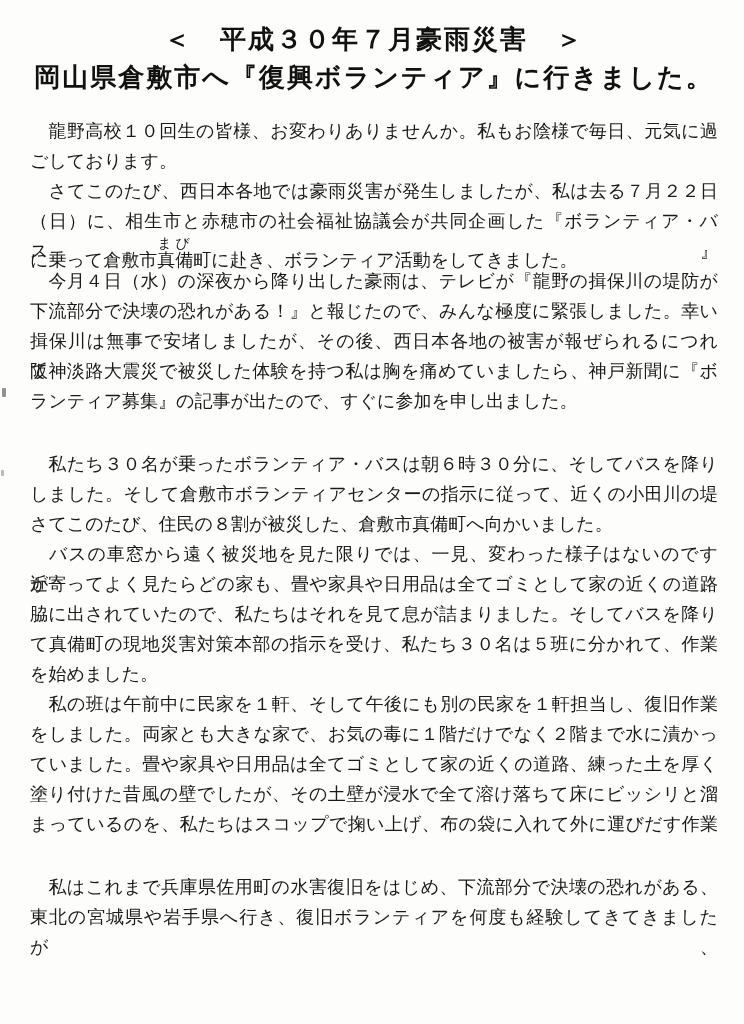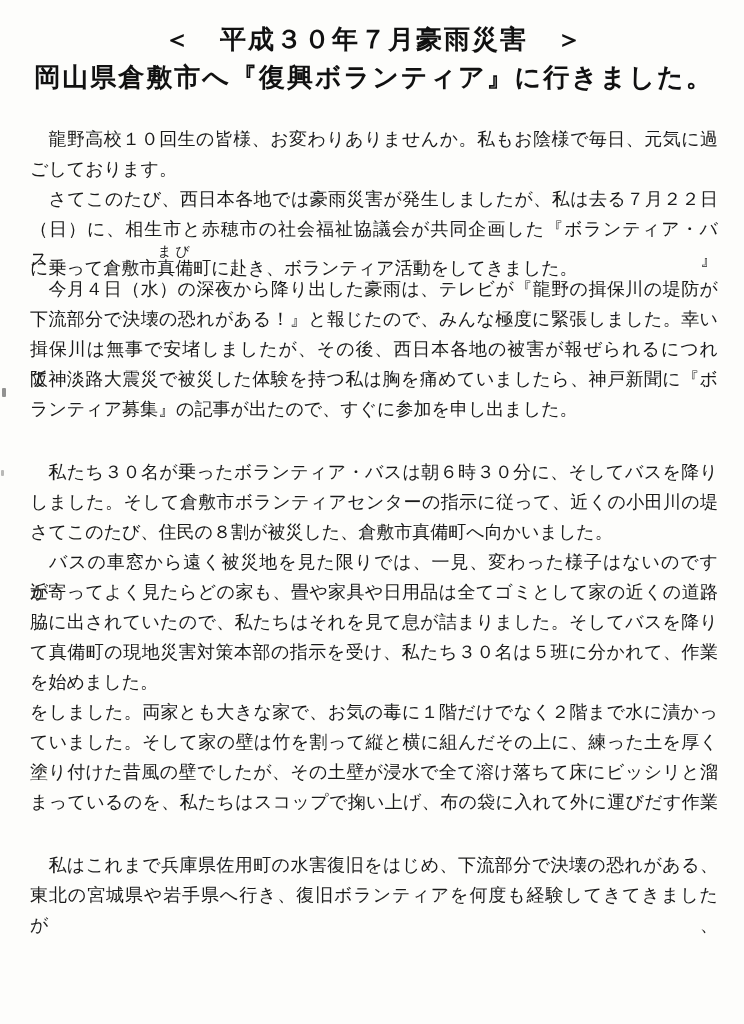--- a/index.html
+++ b/index.html
@@ -20,21 +20,21 @@
     margin: 0;
     text-align: center;
     font-family: "Liberation Sans", "DejaVu Sans", sans-serif;
     font-weight: bold;
     font-size: 26px;
     line-height: 38px;
     letter-spacing: 2px;
     color: #111111;
   }
   .doc-body {
-    margin-top: 28px;
+    margin-top: 20px;
     font-size: 18px;
     color: #1a1a1a;
   }
   .ln {
     margin: 0;
     height: 30px;
     line-height: 30px;
     letter-spacing: 0;
     overflow: visible;
   }
@@ -83,20 +83,21 @@
     <p class="ln j">阪神淡路大震災で被災した体験を持つ私は胸を痛めていましたら、神戸新聞に『ボ</p>
     <p class="ln">ランティア募集』の記事が出たので、すぐに参加を申し出ました。</p>
     <p class="ln j gap">　私たち３０名が乗ったボランティア・バスは朝６時３０分に、そしてバスを降り</p>
     <p class="ln j">しました。そして倉敷市ボランティアセンターの指示に従って、近くの小田川の堤</p>
     <p class="ln">さてこのたび、住民の８割が被災した、倉敷市真備町へ向かいました。</p>
     <p class="ln j">　バスの車窓から遠く被災地を見た限りでは、一見、変わった様子はないのですが、</p>
     <p class="ln j">近寄ってよく見たらどの家も、畳や家具や日用品は全てゴミとして家の近くの道路</p>
     <p class="ln j">脇に出されていたので、私たちはそれを見て息が詰まりました。そしてバスを降り</p>
     <p class="ln j">て真備町の現地災害対策本部の指示を受け、私たち３０名は５班に分かれて、作業</p>
     <p class="ln">を始めました。</p>
+    <p class="ln j">　私の班は午前中に民家を１軒、そして午後にも別の民家を１軒担当し、復旧作業</p>
     <p class="ln j">をしました。両家とも大きな家で、お気の毒に１階だけでなく２階まで水に漬かっ</p>
-    <p class="ln j">ていました。そして家の壁は竹を割って縦と横に組んだその上に、練った土を厚く</p>
+    <p class="ln j">ていました。畳や家具や日用品は全てゴミとして家の近くの道路、練った土を厚く</p>
     <p class="ln j">塗り付けた昔風の壁でしたが、その土壁が浸水で全て溶け落ちて床にビッシリと溜</p>
     <p class="ln j">まっているのを、私たちはスコップで掬い上げ、布の袋に入れて外に運びだす作業</p>
     <p class="ln j gap">　私はこれまで兵庫県佐用町の水害復旧をはじめ、下流部分で決壊の恐れがある、</p>
     <p class="ln j">東北の宮城県や岩手県へ行き、復旧ボランティアを何度も経験してきてきましたが、</p>
   </div>
 </div>
 
 </body></html>

